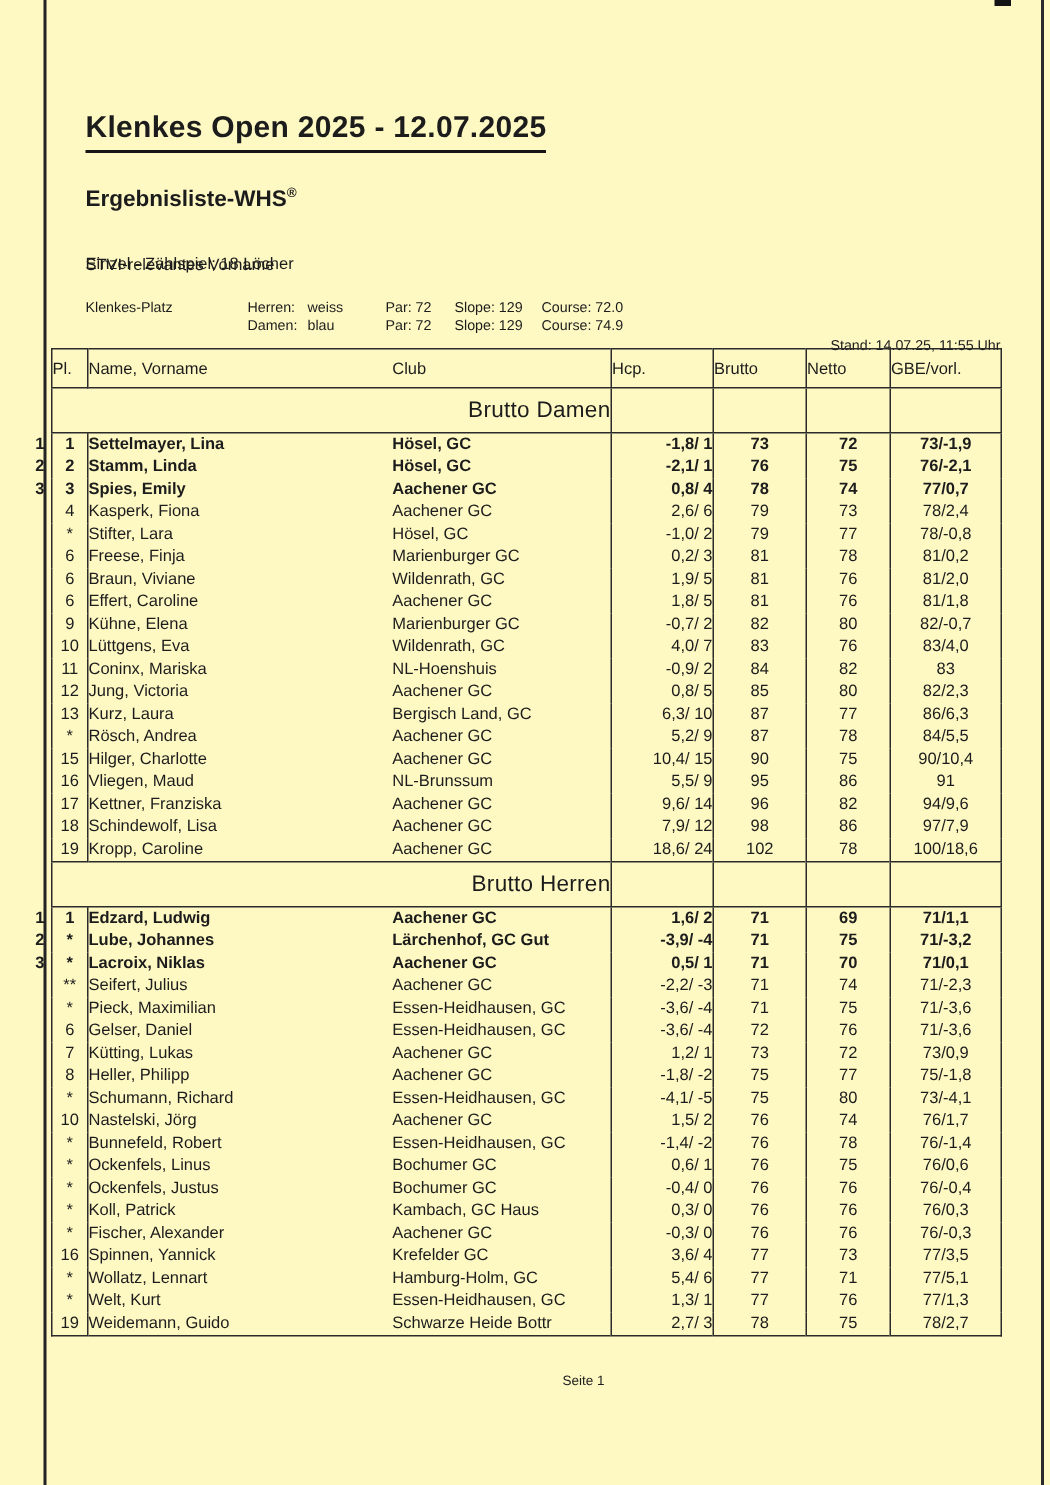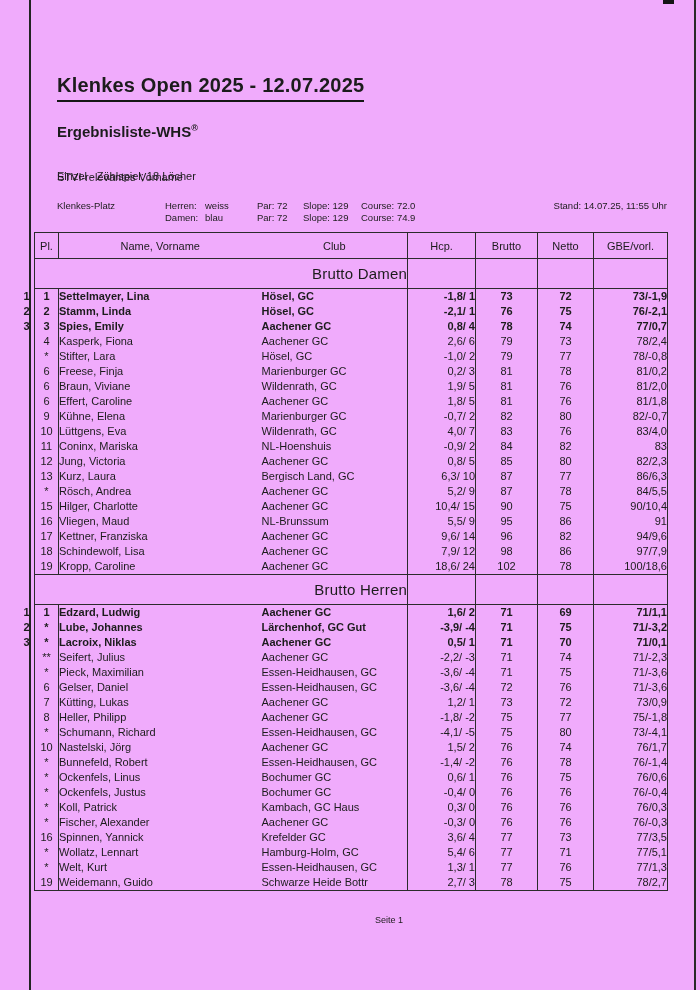--- a/index.html
+++ b/index.html
@@ -1,17 +1,17 @@
 <!DOCTYPE html>
 <html><head>
 <meta charset="utf-8">
 <style>
   html,body{margin:0;padding:0;background:#e8e8e8;}
   .page{
-    position:relative;width:700px;height:990px;background:#f0abfc;
+    position:relative;width:700px;height:990px;background:#fef9c3;
     font-family:"Liberation Sans",sans-serif;color:#1c1c1c;overflow:hidden;
     margin:0 auto;
   }
   .scanline-left{position:absolute;left:29px;top:0;width:2px;height:990px;background:#232323;}
   .scanline-right{position:absolute;left:694px;top:0;width:2px;height:990px;background:#2a2a2a;}
   .speck{position:absolute;left:663px;top:0;width:11px;height:4px;background:#141414;}
 
   .title{
     position:absolute;left:57px;top:74px;font-size:20px;font-weight:bold;
     letter-spacing:.2px;border-bottom:2px solid #161616;padding-bottom:3px;white-space:nowrap;
@@ -20,48 +20,48 @@
   .subtitle sup{font-size:9px;}
   .info1{position:absolute;left:57px;top:170px;font-size:11px;}
   .info2{position:absolute;left:57px;top:171px;font-size:11px;}
 
   .course{
     position:absolute;left:57px;top:200px;font-size:9.5px;line-height:12px;
     display:grid;grid-template-columns:108px 40px 52px 46px 58px auto;
   }
   .course span{white-space:nowrap;}
 
-  .stand{position:absolute;right:33px;top:200px;font-size:9.5px;}
+  .stand{position:absolute;right:33px;top:225px;font-size:9.5px;}
 
   table.results{
     position:absolute;left:34px;top:232px;width:633px;
     border-collapse:collapse;table-layout:fixed;font-size:11px;
     border:1px solid #2b2b2b;
   }
   table.results th,table.results td{
     padding:0;font-weight:normal;white-space:nowrap;overflow:visible;vertical-align:middle;
   }
-  tr.head th{border-bottom:1px solid #2b2b2b;height:25px;font-size:11px;text-align:center;}
+  tr.head th{border-bottom:1px solid #2b2b2b;height:25px;font-size:11px;text-align:left;}
   th.col-name,th.col-club,th.col-gbe{text-align:left;}
   th.col-name{padding-left:4px;}
   th.col-gbe{padding-left:5px;}
 
   .col-pl{border-right:1px solid #2b2b2b;}
   .col-hcp,.col-brutto,.col-netto,.col-gbe{border-left:1px solid #2b2b2b;}
 
   tr.section-row td{border-top:1px solid #2b2b2b;border-bottom:1px solid #2b2b2b;height:29px;}
   td.section-title{font-size:15px;padding-left:3px;letter-spacing:.2px;text-align:right;}
 
   tr.data-row td{height:15px;line-height:15px;}
   td.col-pl{text-align:center;position:relative;}
   td.col-name{text-align:left;padding-left:4px;}
   td.col-club{text-align:left;}
   td.col-hcp{text-align:right;padding-right:13px;}
   td.col-brutto,td.col-netto{text-align:center;}
-  td.col-gbe{text-align:right;padding-left:5px;}
+  td.col-gbe{text-align:center;padding-left:5px;}
   tr.bold td{font-weight:bold;}
 
   .margin-num{
     position:absolute;left:-15px;top:0;width:13px;text-align:center;font-weight:bold;
   }
 
   .footer{position:absolute;left:0;top:915px;width:700px;text-align:center;font-size:9px;padding-left:39px;}
 </style>
 </head>
 <body>

